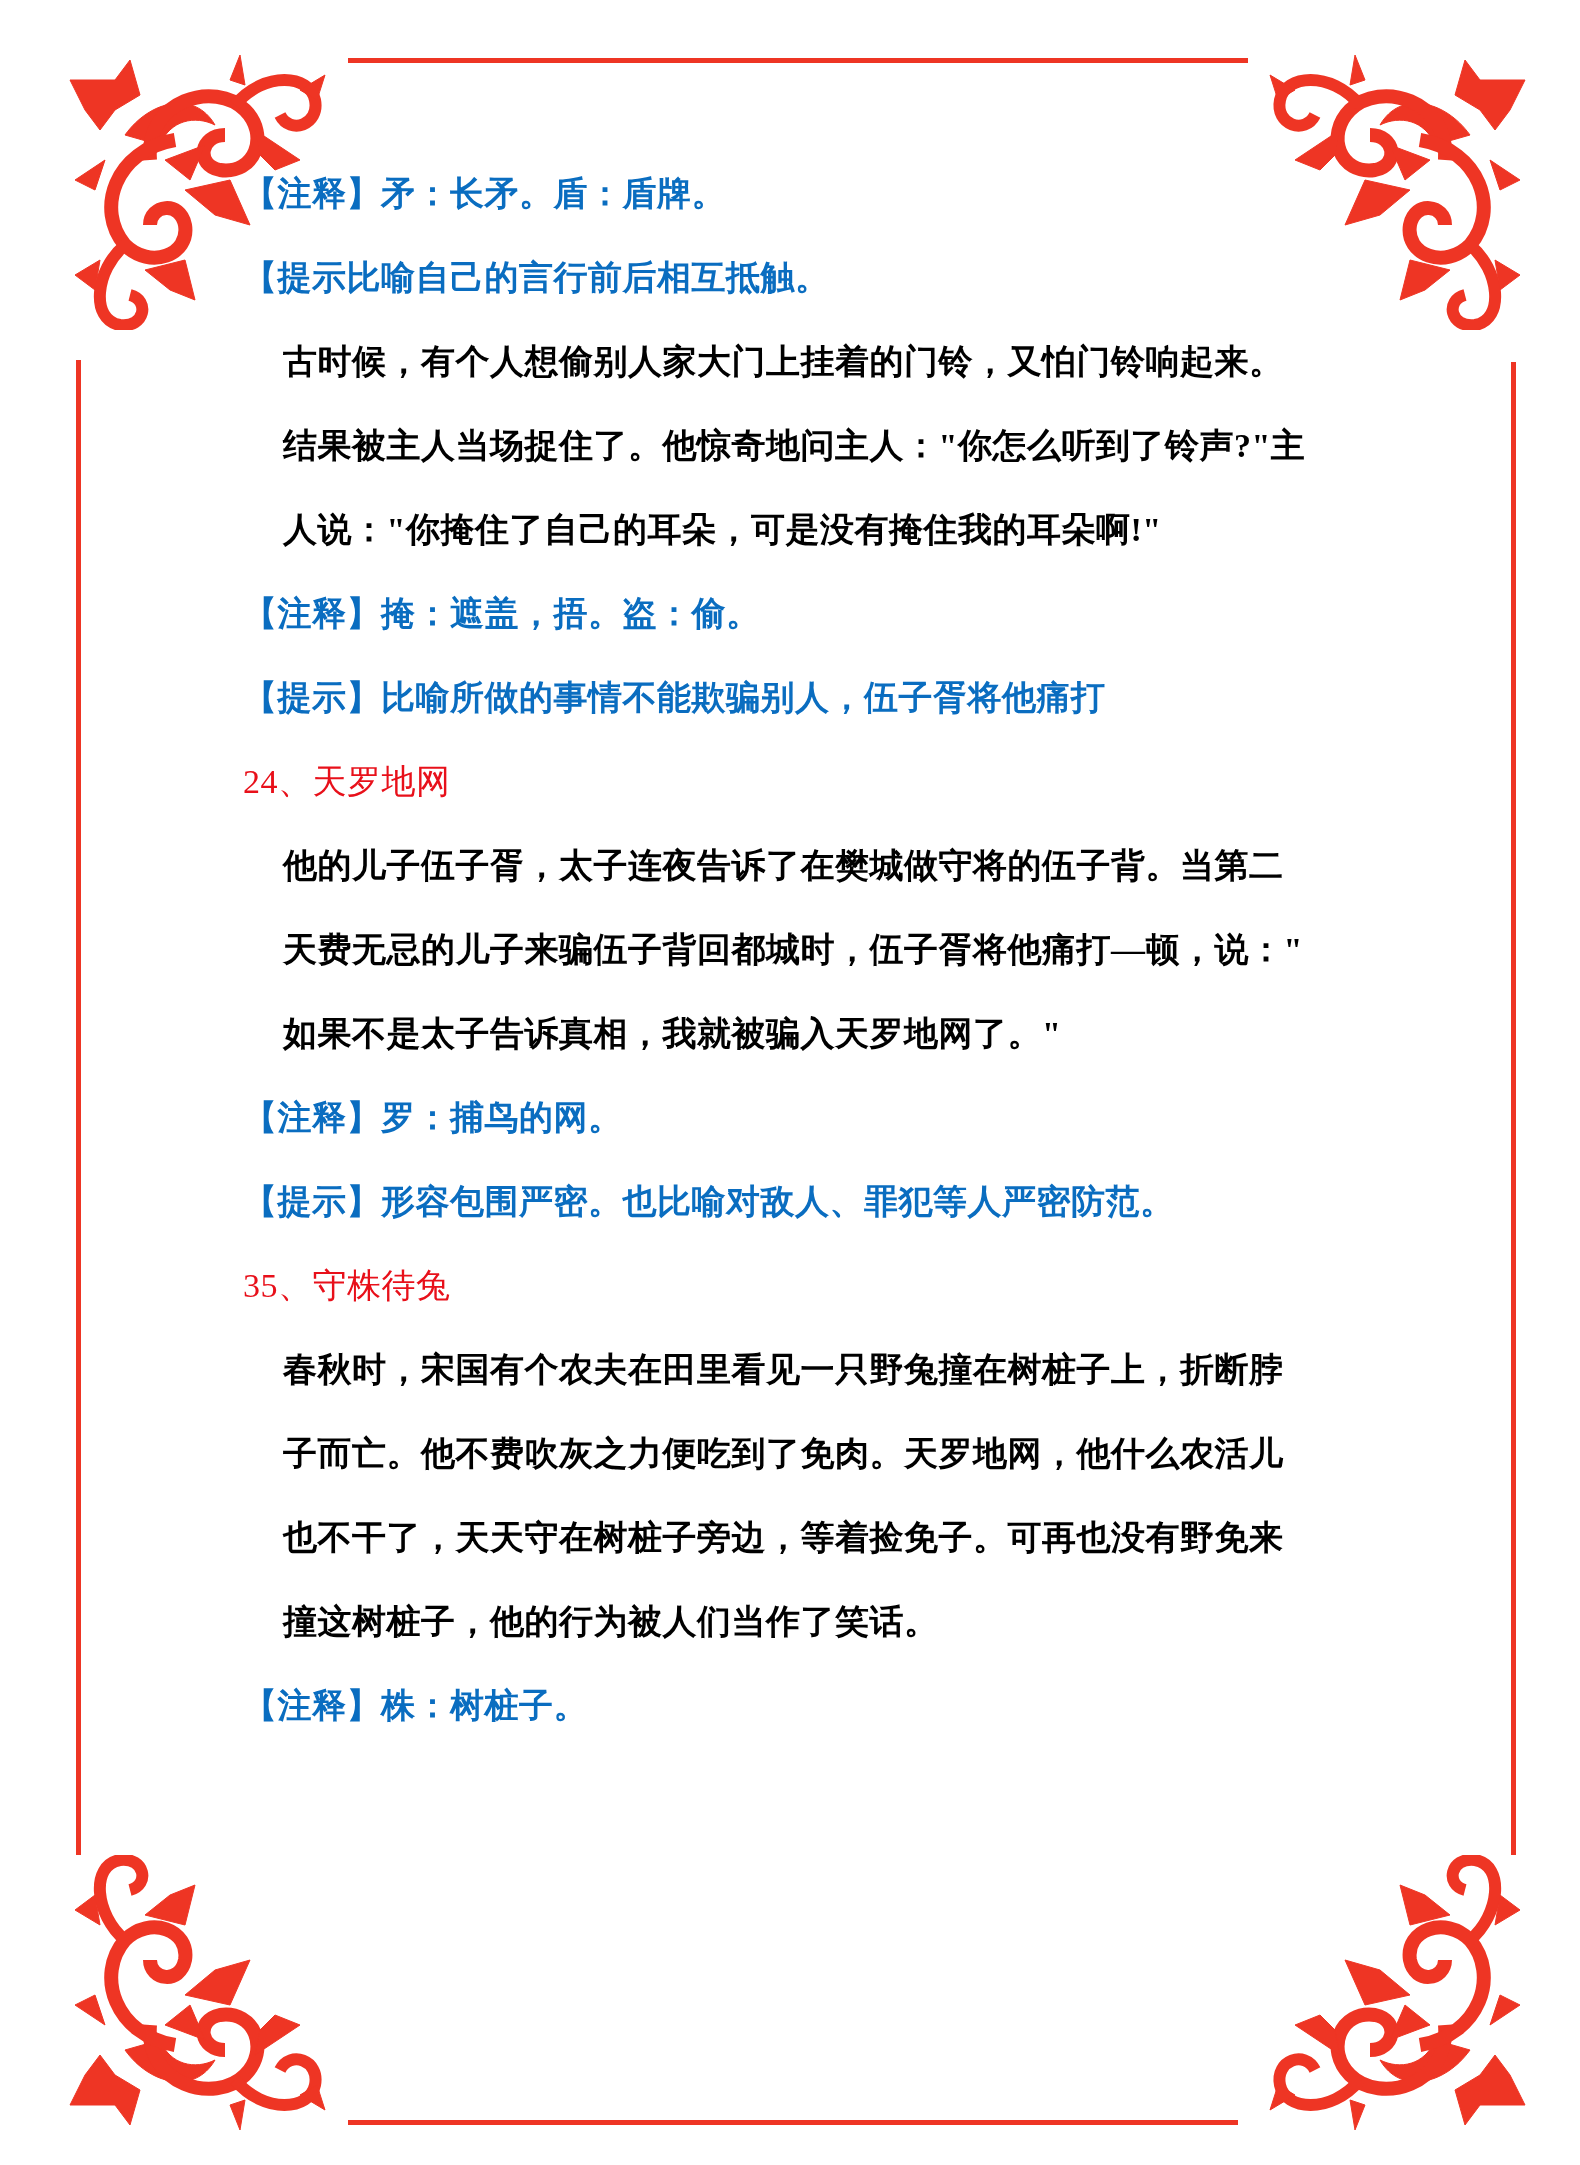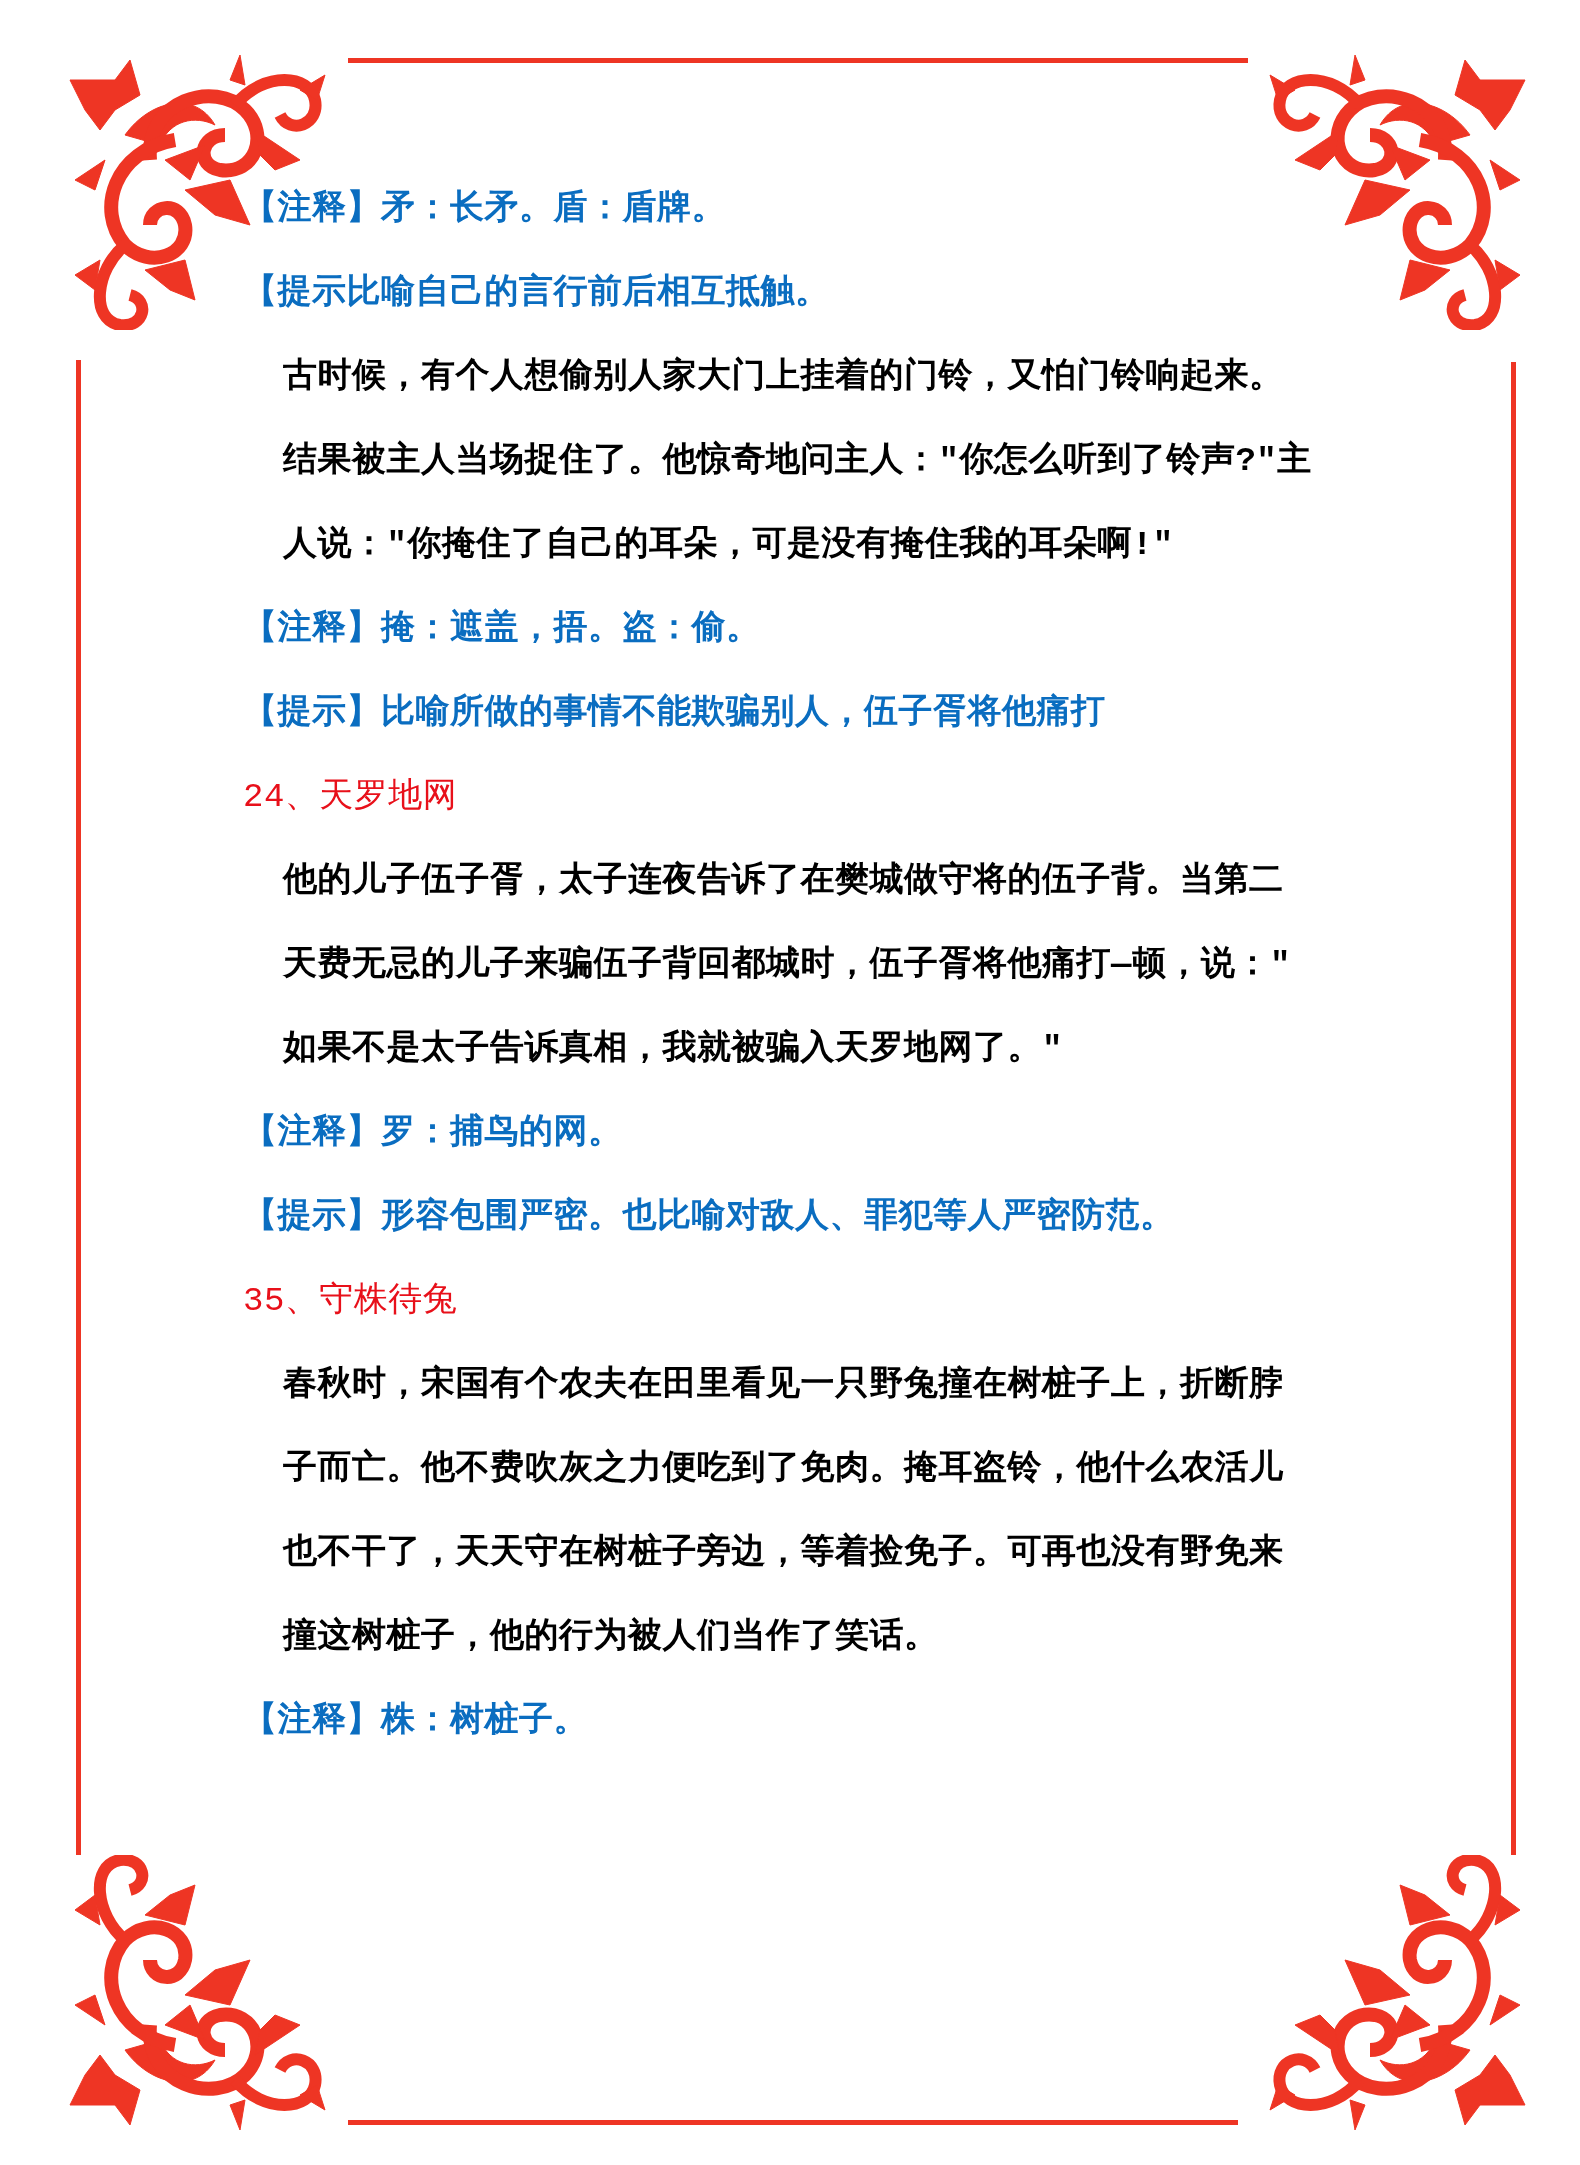--- a/index.html
+++ b/index.html
@@ -1,22 +1,22 @@
 <!DOCTYPE html>
 <html style="--frame: #ee3524; --title: #e8101a; --note: #0a6dc0;"><head>
 <meta charset="utf-8">
 <style>
   html, body { margin: 0; padding: 0; background: #ffffff; }
   body { width: 1580px; height: 2165px; position: relative; overflow: hidden; }
   .frame-line { position: absolute; background: var(--frame, #ee3524); }
   .corner { position: absolute; width: 290px; height: 290px; }
   .corner svg { width: 100%; height: 100%; display: block; }
   #content {
-    position: absolute; left: 243px; top: 167px; width: 1140px;
-    font-family: Liberation Mono, monospace;
+    position: absolute; left: 243px; top: 152px; width: 1140px;
+    font-family: Liberation Serif, serif;
   }
   .line {
     height: 84px; line-height: 84px; font-size: 34px; white-space: nowrap;
     letter-spacing: 0.5px;
   }
   .title { color: var(--title, #e8101a); font-weight: normal; }
   .body-text { color: #000000; font-weight: bold; margin-left: 40px; }
   .note { color: var(--note, #0a6dc0); font-weight: bold; }
 </style>
 </head>
@@ -81,17 +81,17 @@
   <div class="line note">【注释】掩：遮盖，捂。盗：偷。</div>
   <div class="line note">【提示】比喻所做的事情不能欺骗别人，伍子胥将他痛打</div>
   <div class="line title">24、天罗地网</div>
   <div class="line body-text">他的儿子伍子胥，太子连夜告诉了在樊城做守将的伍子背。当第二</div>
   <div class="line body-text">天费无忌的儿子来骗伍子背回都城时，伍子胥将他痛打—顿，说："</div>
   <div class="line body-text">如果不是太子告诉真相，我就被骗入天罗地网了。"</div>
   <div class="line note">【注释】罗：捕鸟的网。</div>
   <div class="line note">【提示】形容包围严密。也比喻对敌人、罪犯等人严密防范。</div>
   <div class="line title">35、守株待兔</div>
   <div class="line body-text">春秋时，宋国有个农夫在田里看见一只野兔撞在树桩子上，折断脖</div>
-  <div class="line body-text">子而亡。他不费吹灰之力便吃到了免肉。掩耳盗铃，他什么农活儿</div>
+  <div class="line body-text">子而亡。他不费吹灰之力便吃到了免肉。天罗地网，他什么农活儿</div>
   <div class="line body-text">也不干了，天天守在树桩子旁边，等着捡免子。可再也没有野免来</div>
   <div class="line body-text">撞这树桩子，他的行为被人们当作了笑话。</div>
   <div class="line note">【注释】株：树桩子。</div>
 </div>
 
 </body></html>

